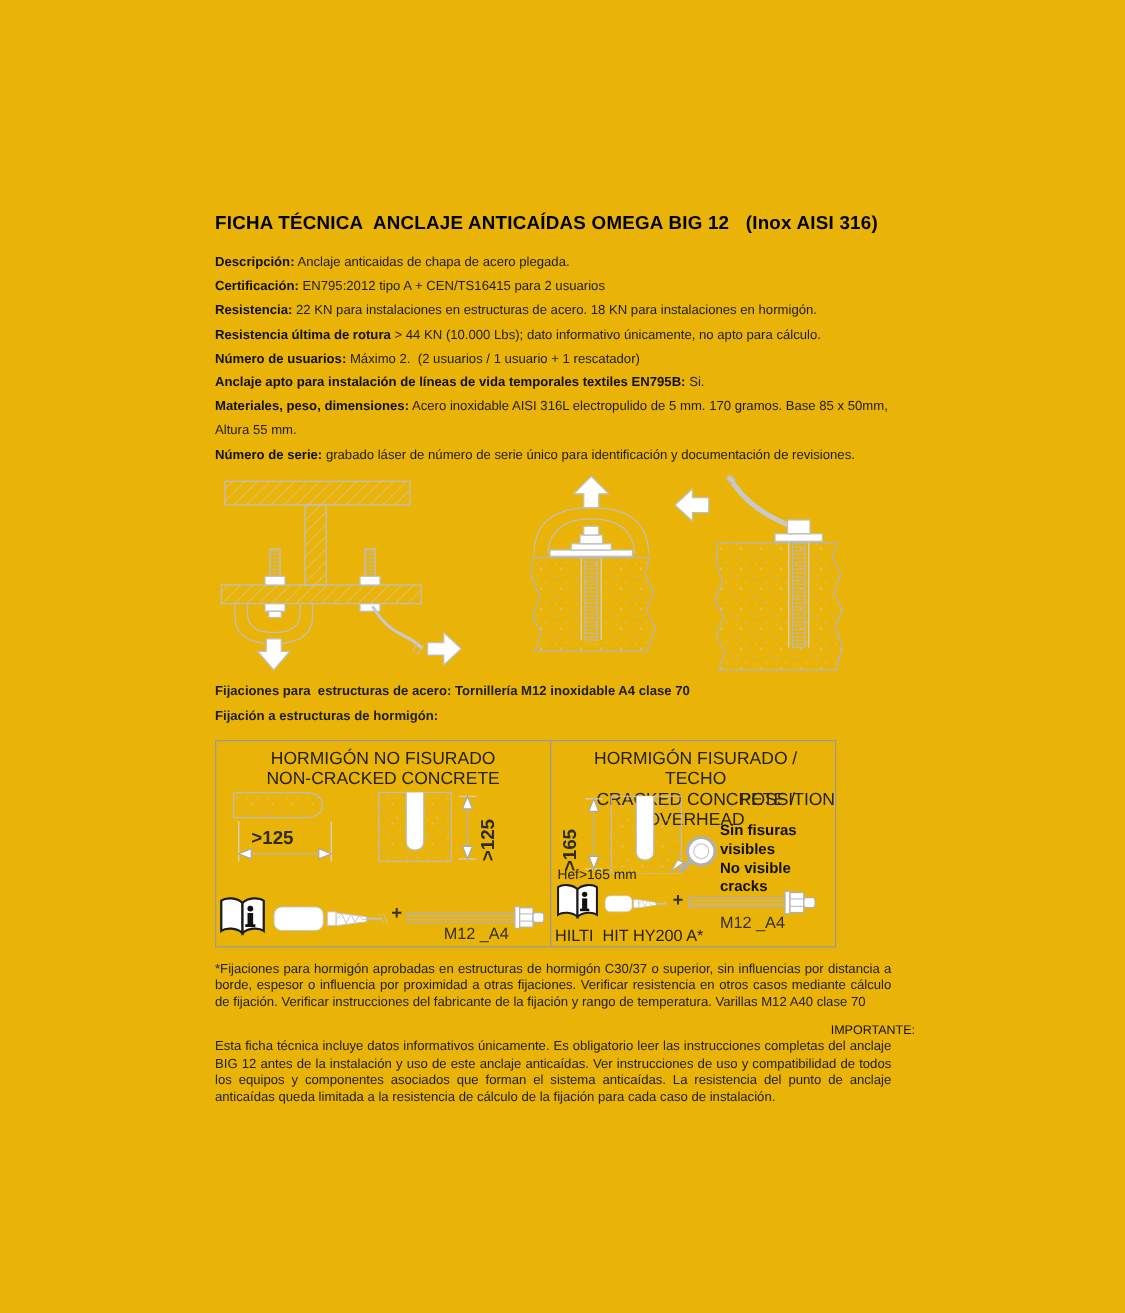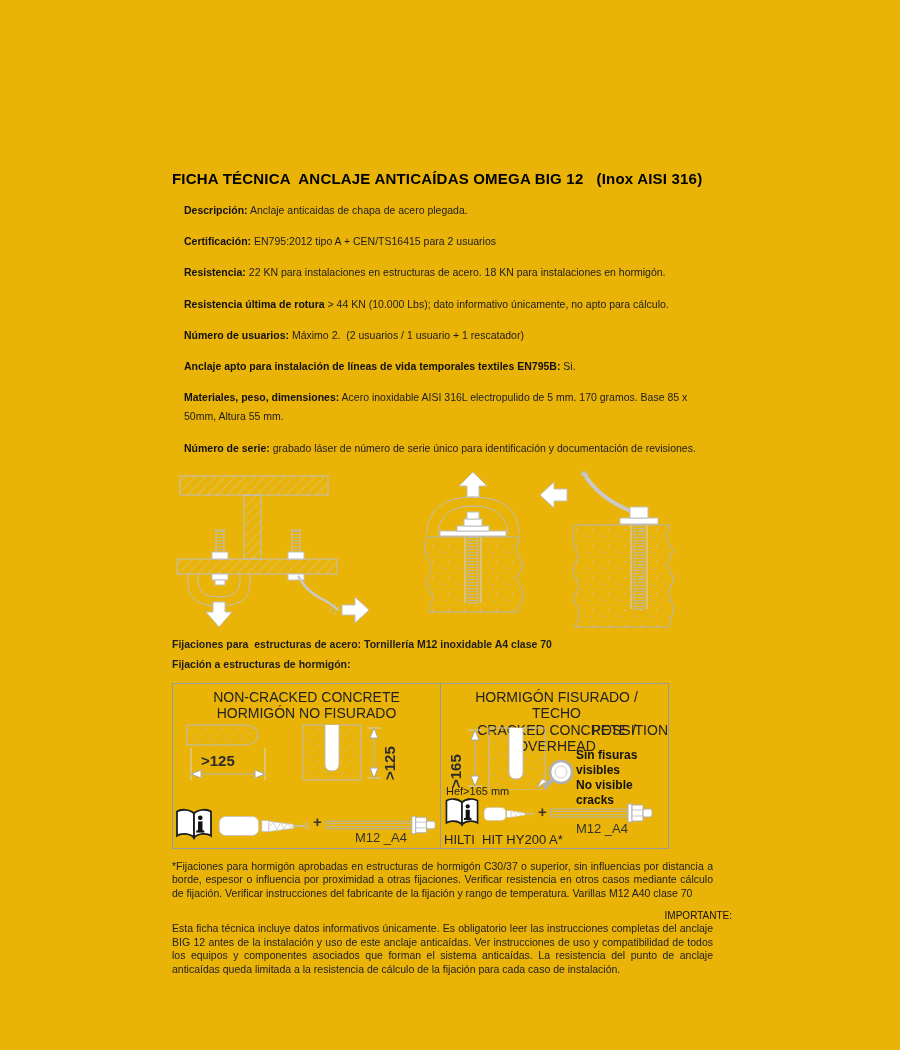--- a/index.html
+++ b/index.html
@@ -6,21 +6,21 @@
   .page {
     width:900px; height:1050px; background:#eab308; position:relative;
     font-family:"Liberation Sans", sans-serif; color:#1d1d1d; overflow:hidden;
   }
   .content { position:absolute; left:172px; top:170px; width:560px; }
 
   .doc-title {
     font-size:15px; font-weight:bold; color:#000; letter-spacing:0.2px;
     margin:0 0 14px 0; white-space:pre-wrap;
   }
-  .spec { margin:12px; font-size:10.5px; line-height:19.2px; color:#1d1d1d; white-space:pre-wrap; }
+  .spec { margin:0; font-size:10.5px; line-height:19.2px; color:#1d1d1d; white-space:pre-wrap; }
   .spec b { font-weight:bold; color:#111; }
 
   .drawings { display:block; margin-top:5px; }
 
   .fix-line { margin:0; font-size:10.5px; line-height:20.5px; white-space:pre-wrap;font-weight:bold; }
   .fix-line:first-of-type { margin-top:10px; }
 
   .fix-table {
     margin-top:8px; width:497px; height:166px; border:1px solid #9a9a9a;
     display:flex; box-sizing:border-box;
@@ -136,22 +136,22 @@
       </g>
     </svg>
 
     <p class="fix-line"><b>Fijaciones para  estructuras de acero:</b> <span>Tornillería M12 inoxidable A4 clase 70</span></p>
     <p class="fix-line"><b>Fijación a estructuras de hormigón:</b> <span></span></p>
 
     <div class="fix-table">
 
       <div class="cell left">
         <div class="cell-title">
+          <div>HORMIGÓN NO FISURADO</div>
           <div>NON-CRACKED CONCRETE</div>
-          <div>HORMIGÓN NO FISURADO</div>
         </div>
 
         <svg class="left-diagrams" width="250" height="62" viewBox="0 0 250 62">
           <path d="M6,3 H62 Q77,3 77,13 Q77,23 62,23 H6 Z" fill="url(#speck)" stroke="#bdbdbd"></path>
           <line x1="10" y1="26" x2="10" y2="58" stroke="#d5d5d5"></line>
           <line x1="84" y1="26" x2="84" y2="58" stroke="#d5d5d5"></line>
           <line x1="10" y1="52" x2="84" y2="52" stroke="#b5b5b5"></line>
           <polygon points="10,52 20,48 20,56" fill="#ffffff" stroke="#a8a8a8"></polygon>
           <polygon points="84,52 74,48 74,56" fill="#ffffff" stroke="#a8a8a8"></polygon>
           <text class="dimtxt" x="20" y="44">&gt;125</text>

